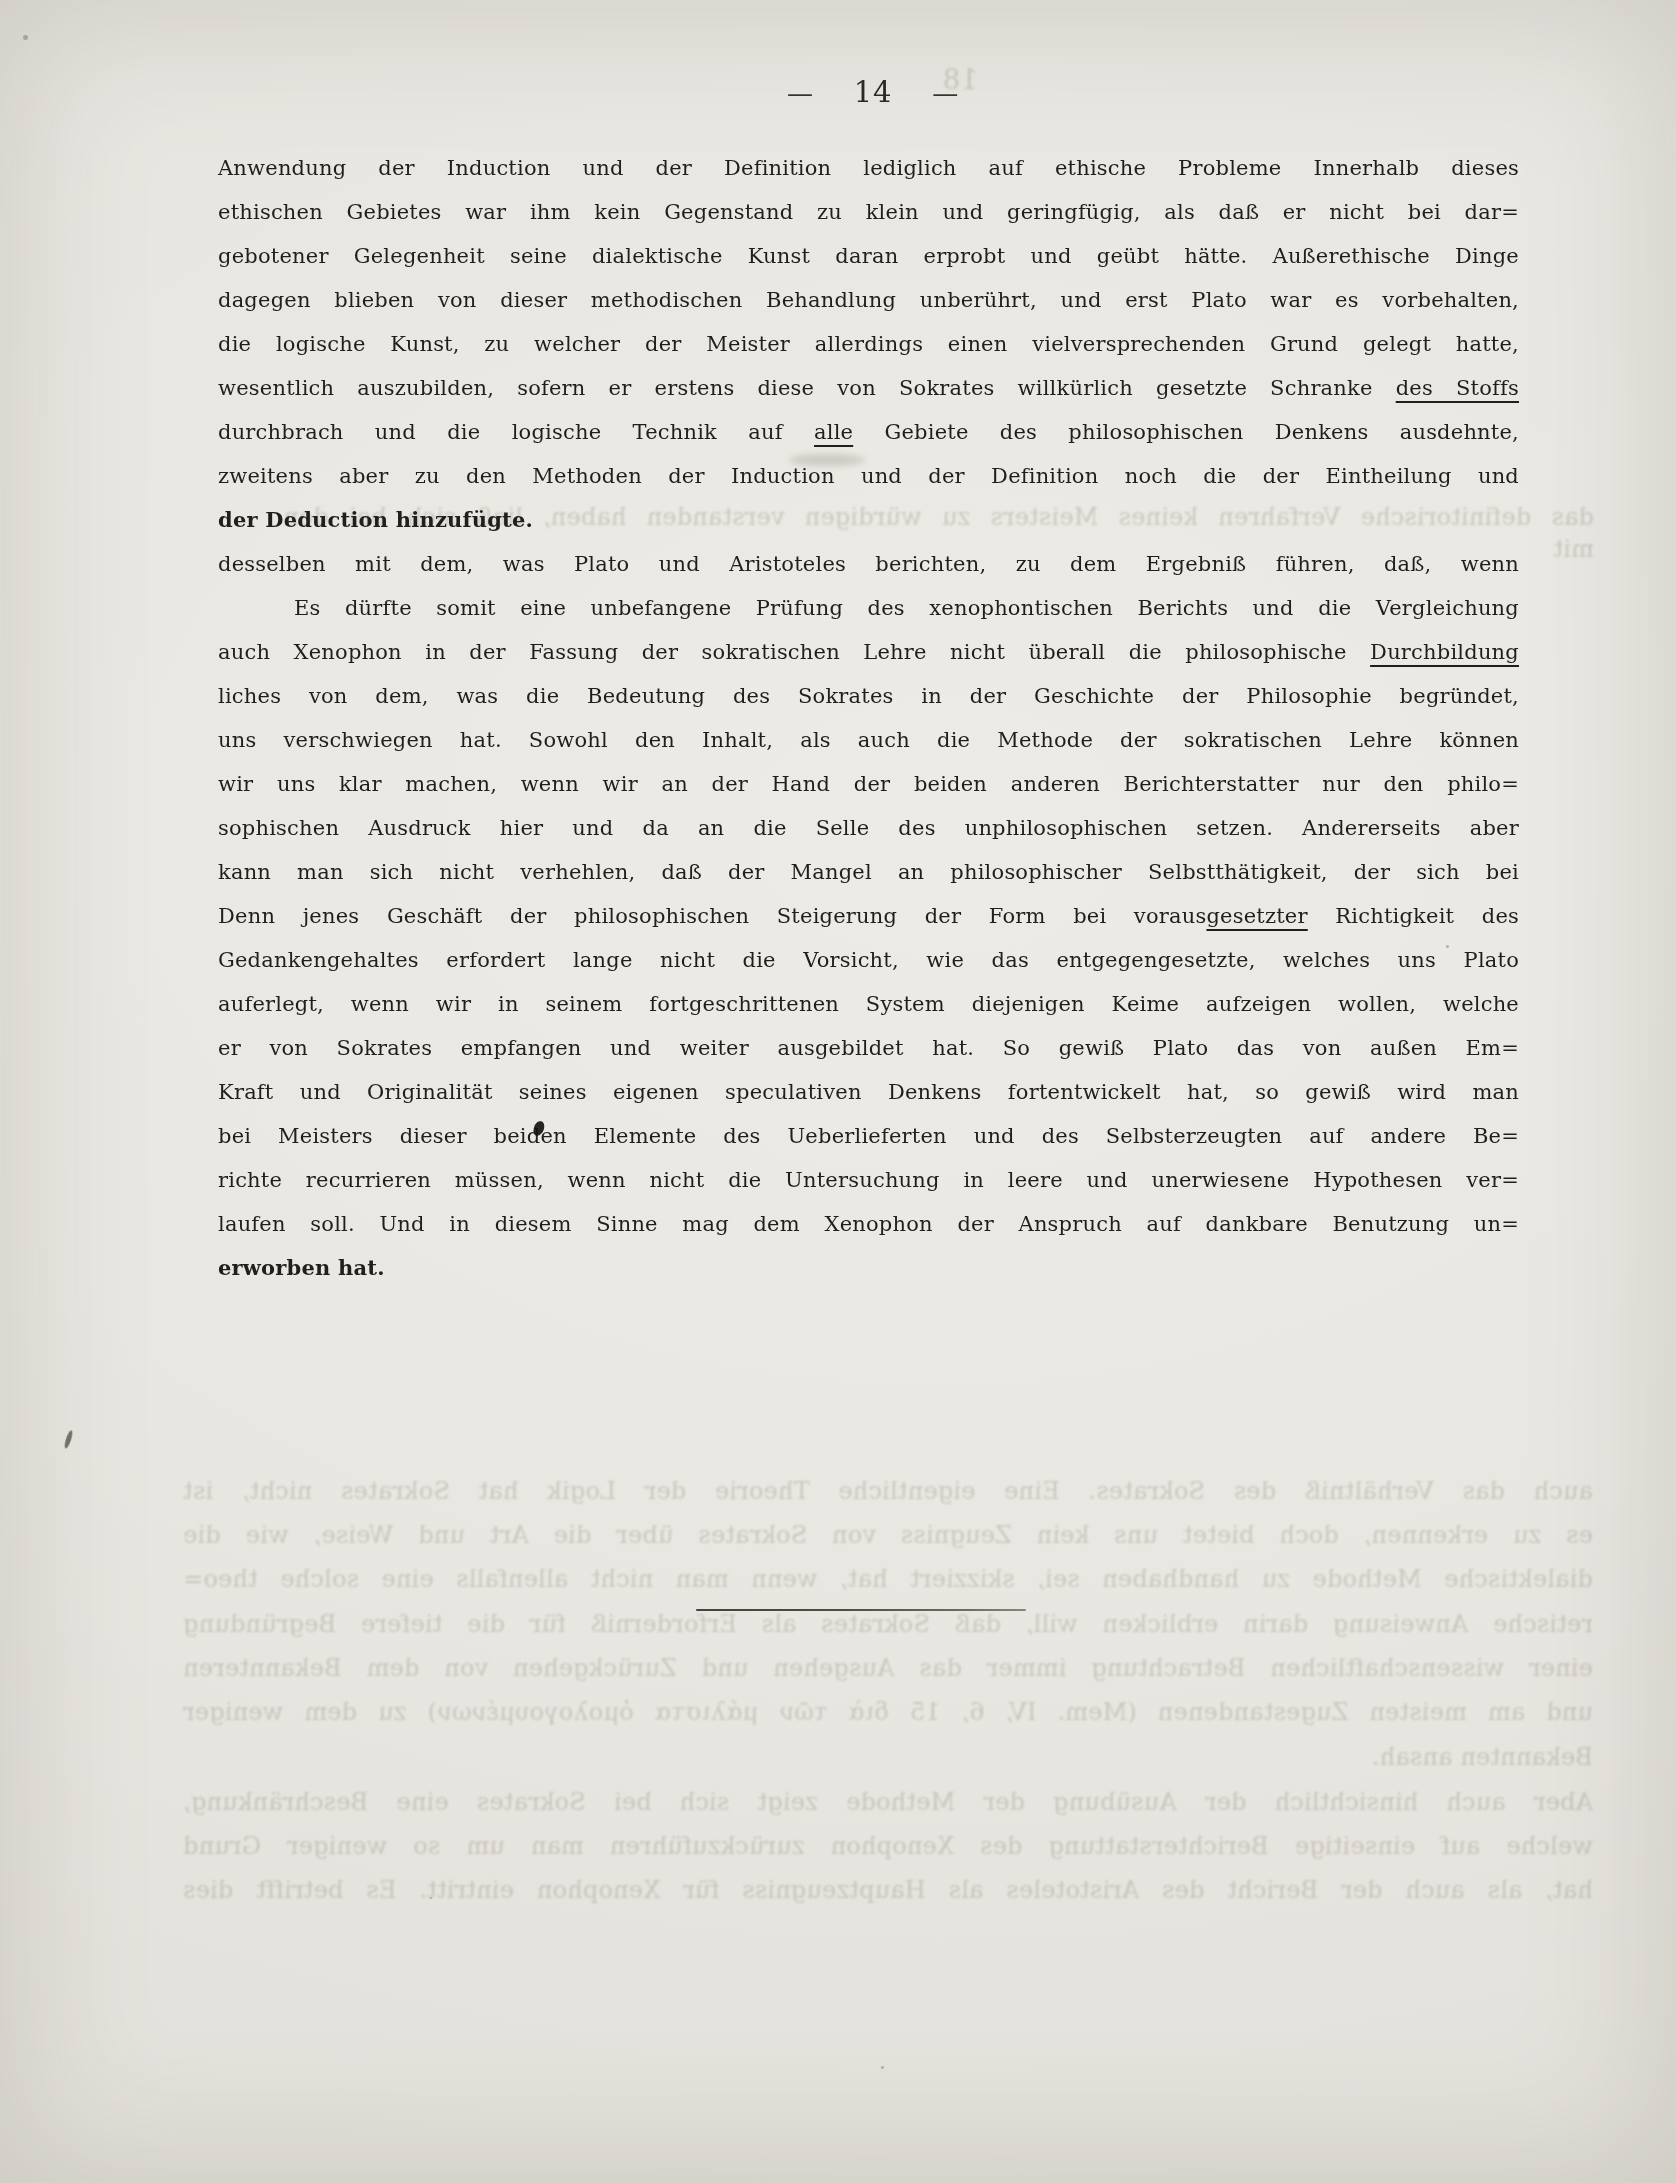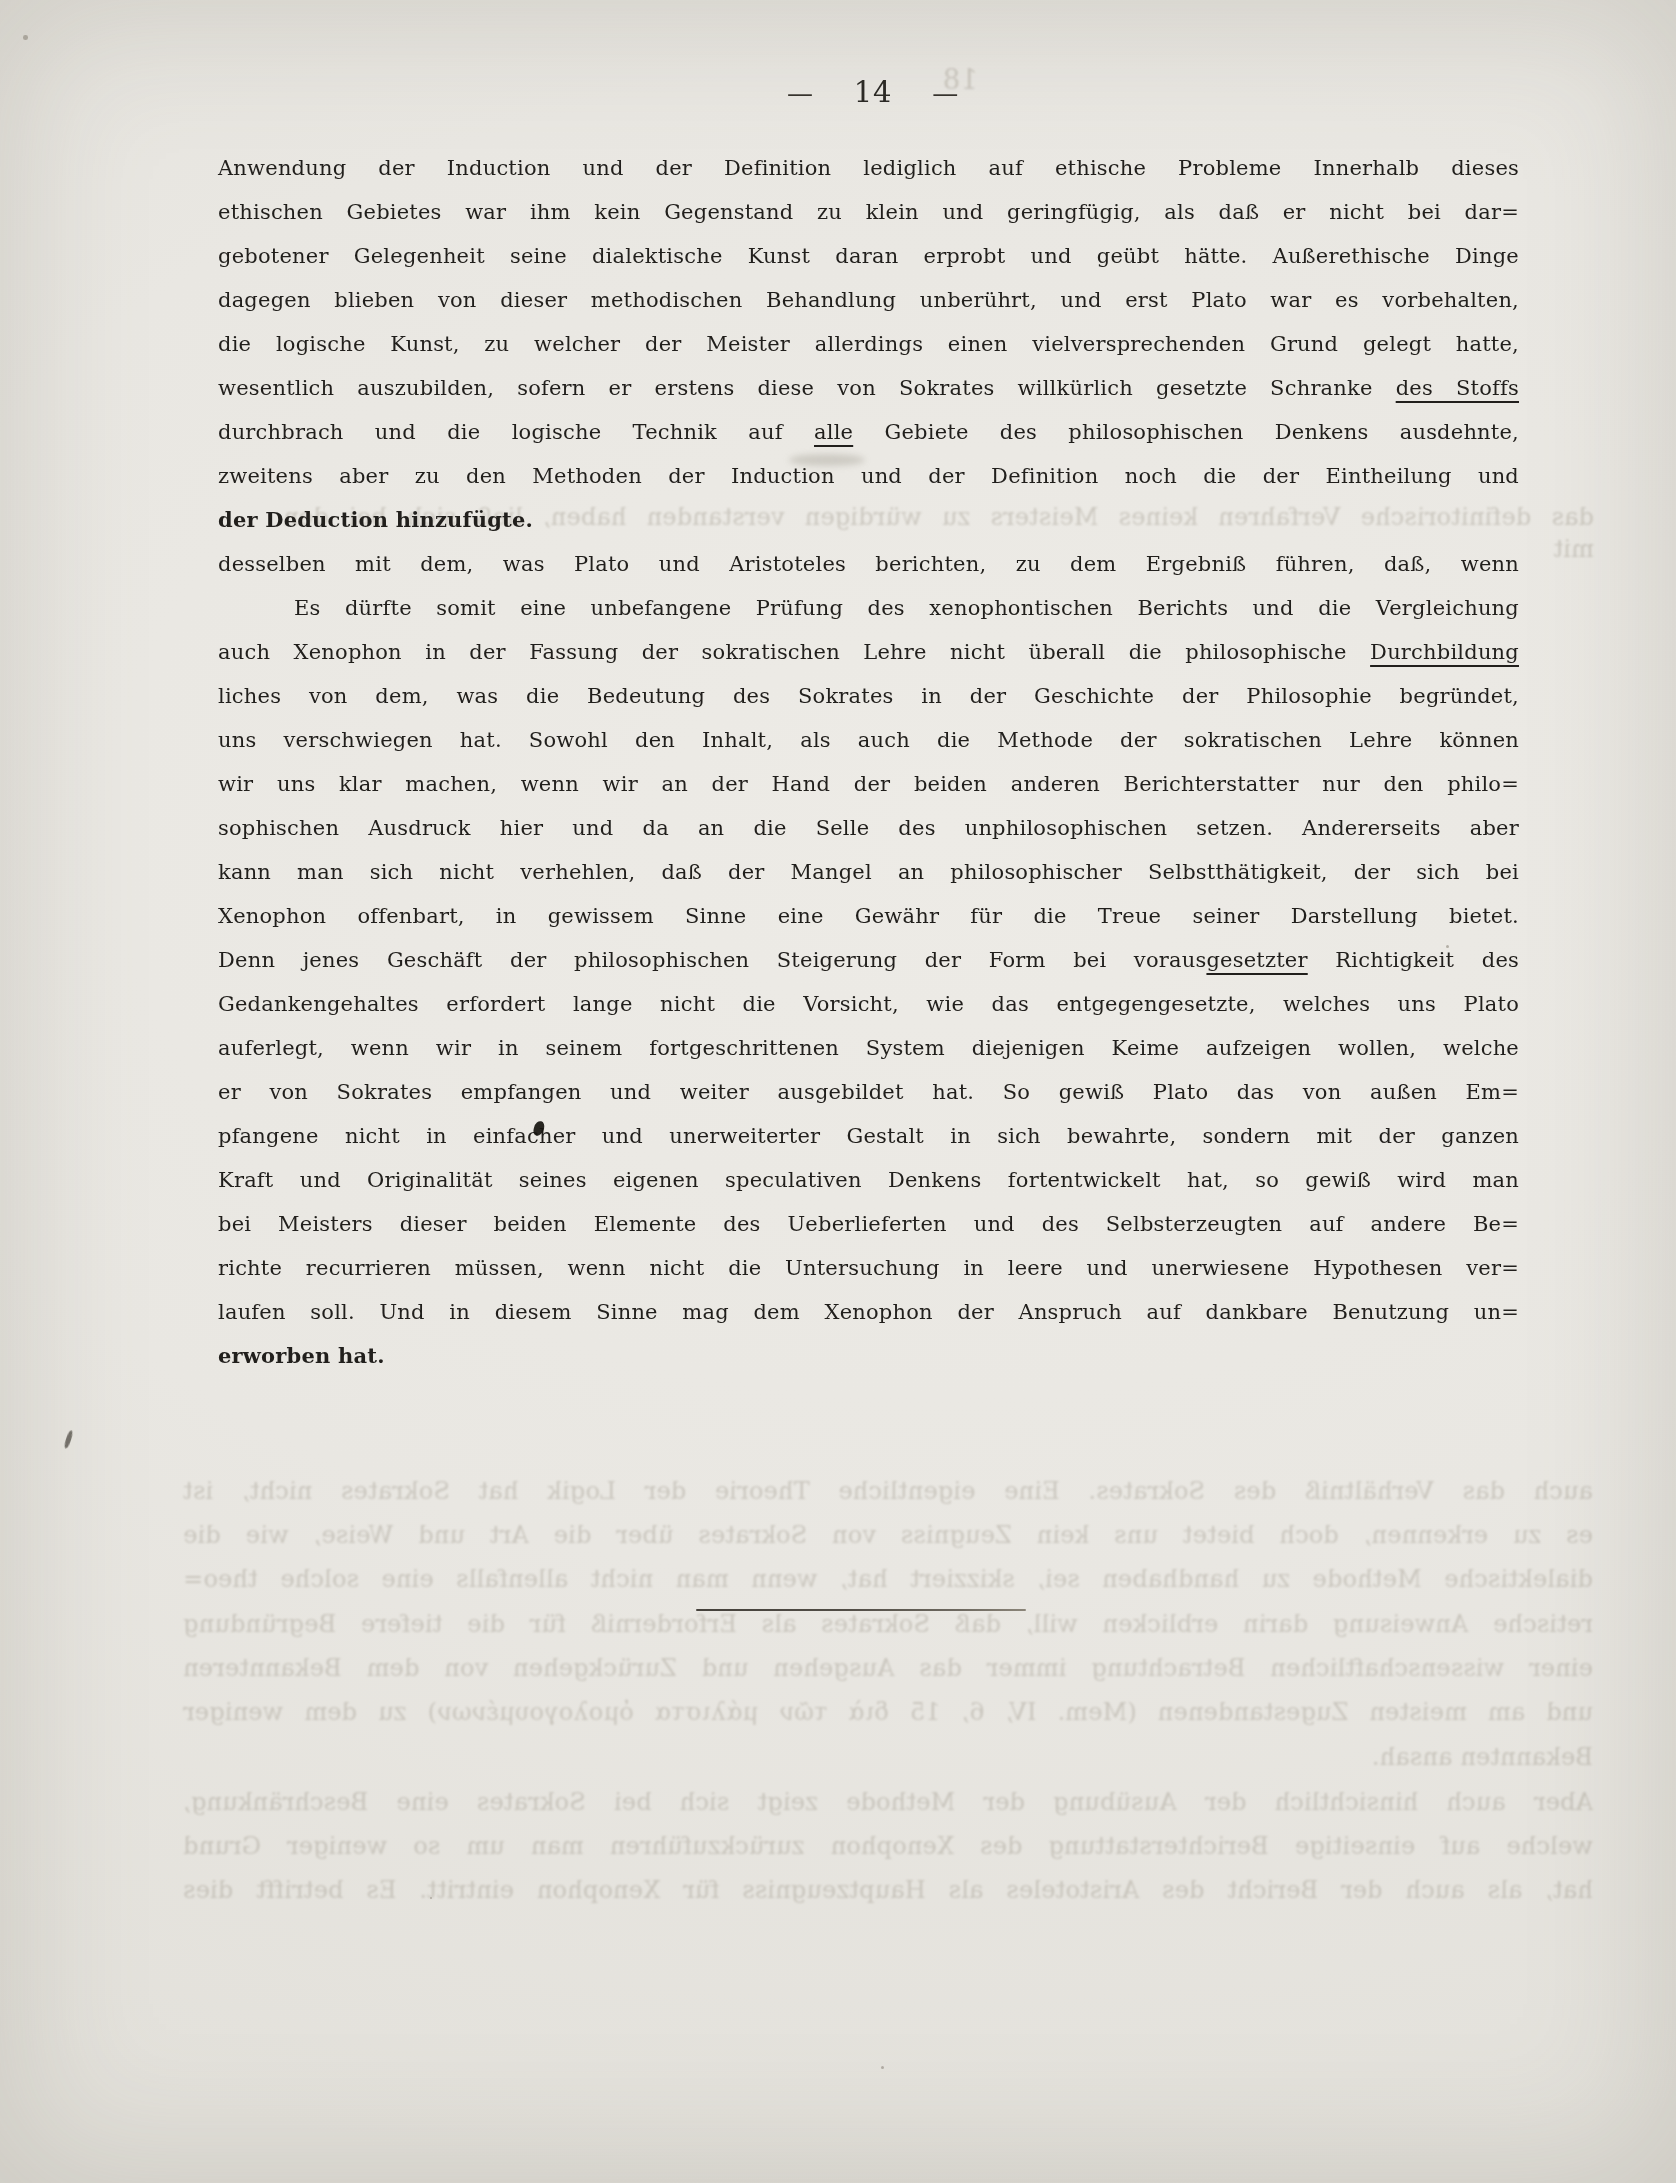--- a/index.html
+++ b/index.html
@@ -114,26 +114,24 @@
       </div>
       <div>
         <div class="tline"><span>desselben mit dem, was Plato und Aristoteles berichten, zu dem Ergebniß führen, daß, wenn</span></div>
         <div class="tline indent"><span>Es dürfte somit eine unbefangene Prüfung des xenophontischen Berichts und die Vergleichung</span></div>
         <div class="tline"><span>auch Xenophon in der Fassung der sokratischen Lehre nicht überall die philosophische </span><span class="pencil">Durchbildung</span></div>
         <div class="tline"><span>liches von dem, was die Bedeutung des Sokrates in der Geschichte der Philosophie begründet,</span></div>
         <div class="tline"><span>uns verschwiegen hat. Sowohl den Inhalt, als auch die Methode der sokratischen Lehre können</span></div>
         <div class="tline"><span>wir uns klar machen, wenn wir an der Hand der beiden anderen Berichterstatter nur den philo=</span></div>
         <div class="tline"><span>sophischen Ausdruck hier und da an die Selle des unphilosophischen setzen. Andererseits aber</span></div>
         <div class="tline"><span>kann man sich nicht verhehlen, daß der Mangel an philosophischer Selbstthätigkeit, der sich bei</span></div>
-        <div class="tline"><span>Xenophon offenbart, in gewissem Sinne eine Gewähr für die Treue seiner Darstellung bietet.</span></div>
         <div class="tline"><span>Denn jenes Geschäft der philosophischen Steigerung der Form bei voraus</span><span class="pencil">gesetzter</span><span> Richtigkeit des</span></div>
         <div class="tline"><span>Gedankengehaltes erfordert lange nicht die Vorsicht, wie das entgegengesetzte, welches uns Plato</span></div>
         <div class="tline"><span>auferlegt, wenn wir in seinem fortgeschrittenen System diejenigen Keime aufzeigen wollen, welche</span></div>
         <div class="tline"><span>er von Sokrates empfangen und weiter ausgebildet hat. So gewiß Plato das von außen Em=</span></div>
-        <div class="tline"><span>pfangene nicht in einfacher und unerweiterter Gestalt in sich bewahrte, sondern mit der ganzen</span></div>
         <div class="tline"><span>Kraft und Originalität seines eigenen speculativen Denkens fortentwickelt hat, so gewiß wird man</span></div>
         <div class="tline"><span>bei Meisters dieser beiden Elemente des Ueberlieferten und des Selbsterzeugten auf andere Be=</span></div>
         <div class="tline"><span>richte recurrieren müssen, wenn nicht die Untersuchung in leere und unerwiesene Hypothesen ver=</span></div>
         <div class="tline"><span>laufen soll. Und in diesem Sinne mag dem Xenophon der Anspruch auf dankbare Benutzung un=</span></div>
         <div class="tline lastline"><span>erworben hat.</span></div>
       </div>
     </div>
 
   <div class="divider-rule"></div>
 

